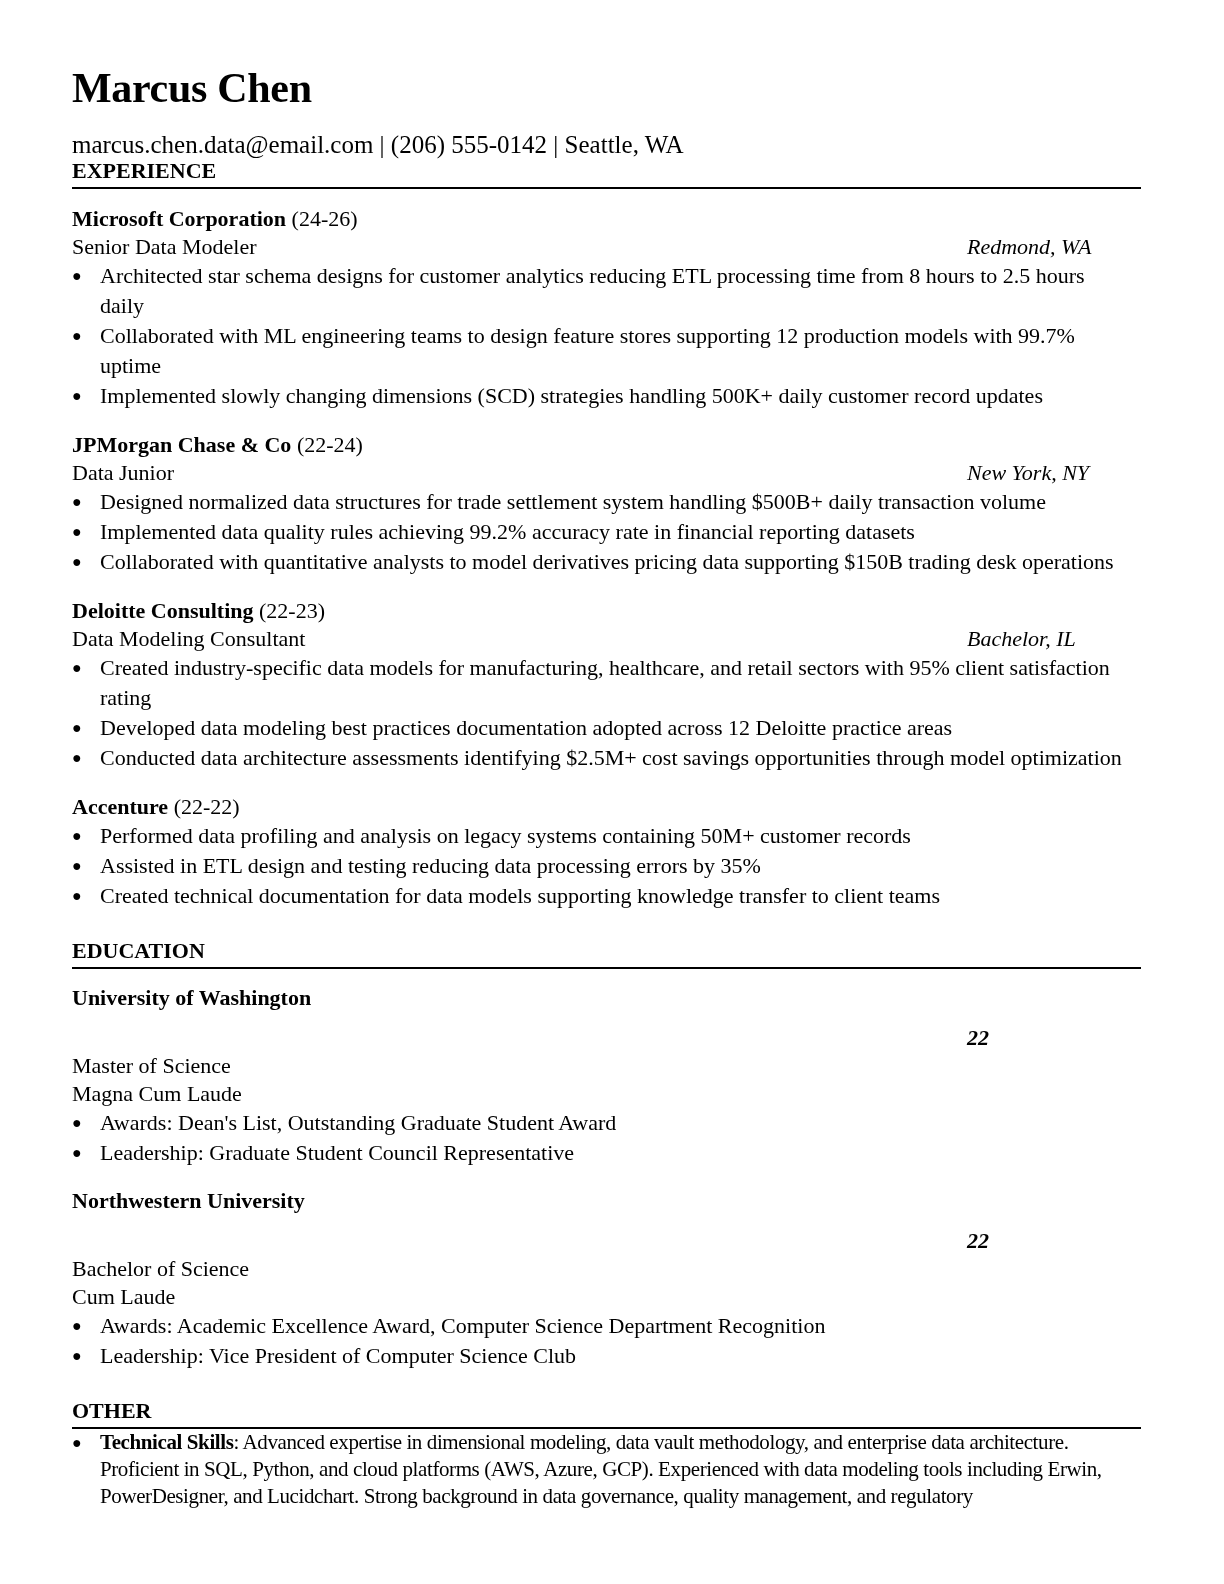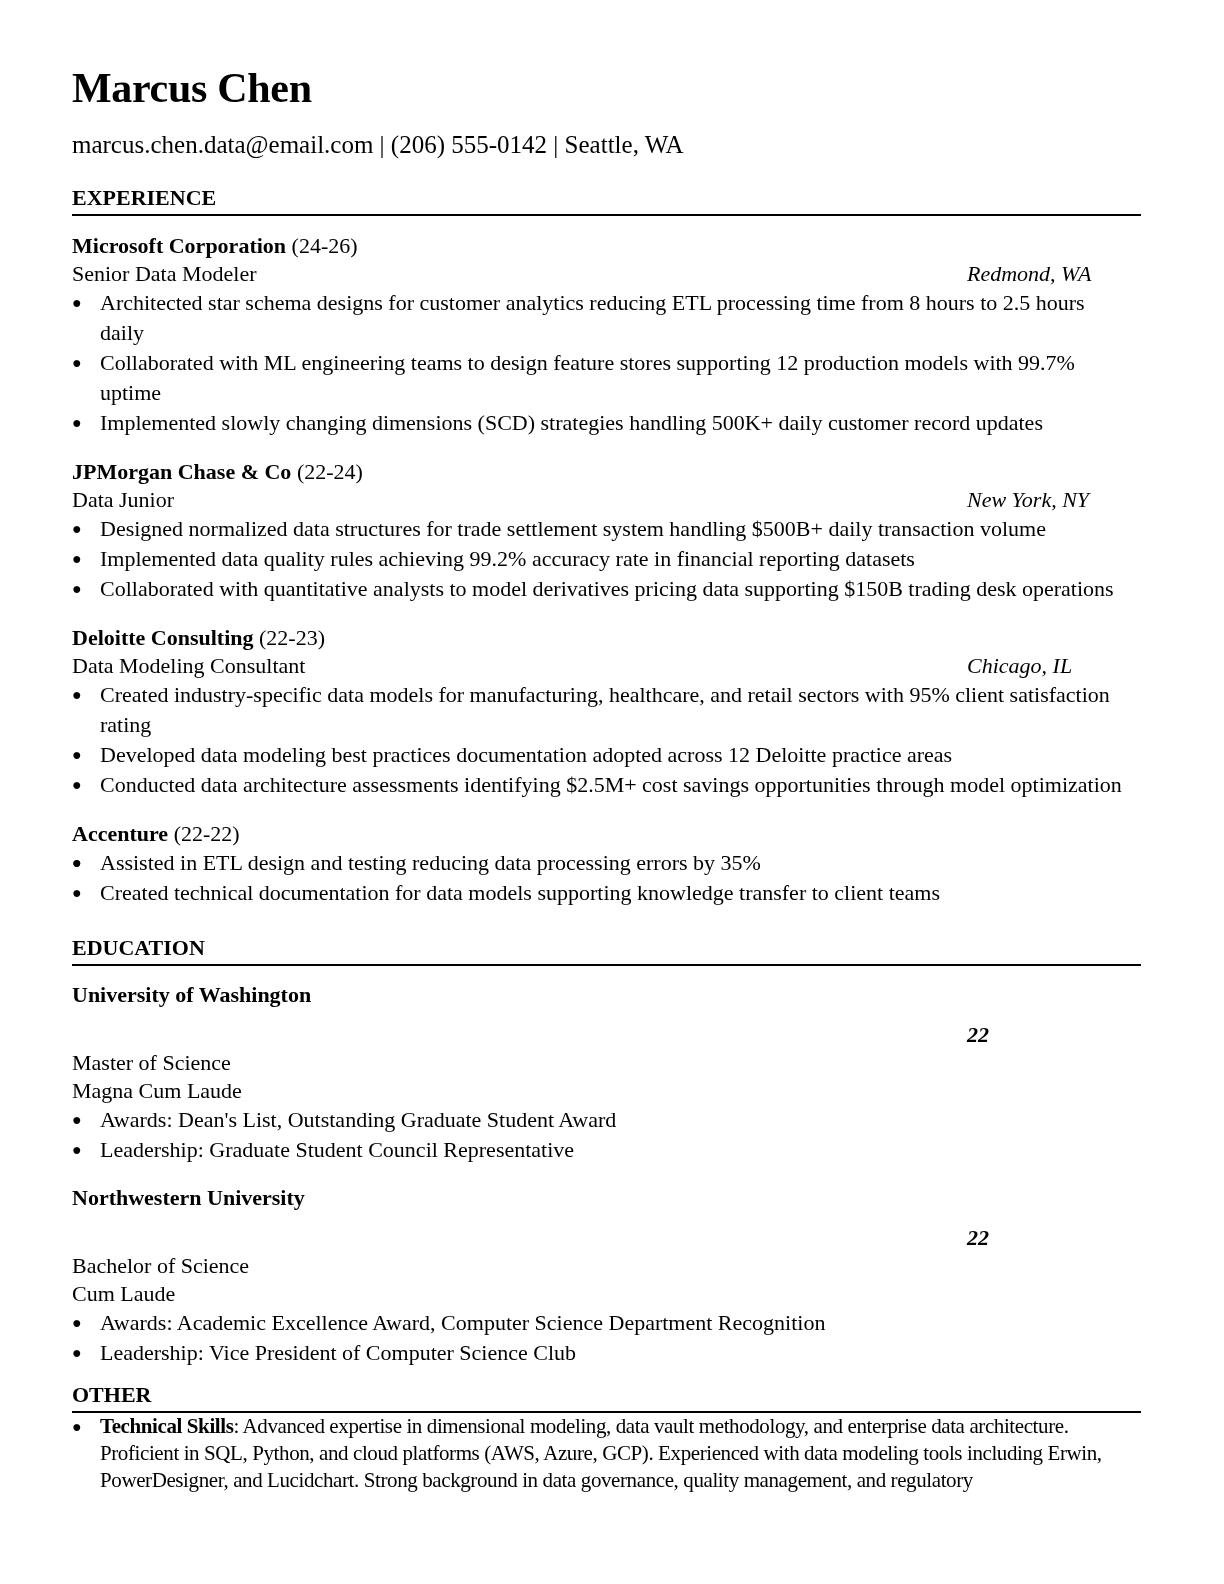--- a/index.html
+++ b/index.html
@@ -33,23 +33,23 @@
       line-height: 26px;
       margin-top: 18px;
     }
     .section-title {
       font-size: 22px;
       font-weight: bold;
       line-height: 26px;
       padding-bottom: 3px;
       border-bottom: 2px solid #000000;
     }
-    .sec-experience { margin-top: 27px; }
+    .sec-experience { }
     .sec-education { margin-top: 27px; }
-    .sec-other { margin-top: 14px; }
+    .sec-other { margin-top: 27px; }
 
     .entry { margin-top: 15px; }
     .entry + .entry { margin-top: 19px; }
     .entry-head {
       font-size: 22px;
       line-height: 29px;
     }
     .entry-head .org { font-weight: bold; }
     .row {
       display: flex;
@@ -140,36 +140,36 @@
       </ul>
     </div>
 
     <div class="entry">
       <div class="entry-head">
         <span class="org">Deloitte Consulting</span>
         <span>(22-23)</span>
       </div>
       <div class="row">
         <span>Data Modeling Consultant</span>
-        <span class="right">Chicago, IL</span>
+        <span class="right">Bachelor, IL</span>
       </div>
       <ul class="bullets">
         <li><span class="dot">●</span><span>Created industry-specific data models for manufacturing, healthcare, and retail sectors with 95% client satisfaction rating</span></li>
         <li><span class="dot">●</span><span>Developed data modeling best practices documentation adopted across 12 Deloitte practice areas</span></li>
         <li><span class="dot">●</span><span>Conducted data architecture assessments identifying $2.5M+ cost savings opportunities through model optimization</span></li>
       </ul>
     </div>
 
     <div class="entry">
       <div class="entry-head">
         <span class="org">Accenture</span>
         <span>(22-22)</span>
       </div>
       <ul class="bullets">
-        <li><span class="dot">●</span></li>
+        <li><span class="dot">●</span><span>Performed data profiling and analysis on legacy systems containing 50M+ customer records</span></li>
         <li><span class="dot">●</span><span>Assisted in ETL design and testing reducing data processing errors by 35%</span></li>
         <li><span class="dot">●</span><span>Created technical documentation for data models supporting knowledge transfer to client teams</span></li>
       </ul>
     </div>
   </div>
 
   <div class="section-title sec-education">EDUCATION</div>
 
   <div class="edu">
     <div class="entry">

